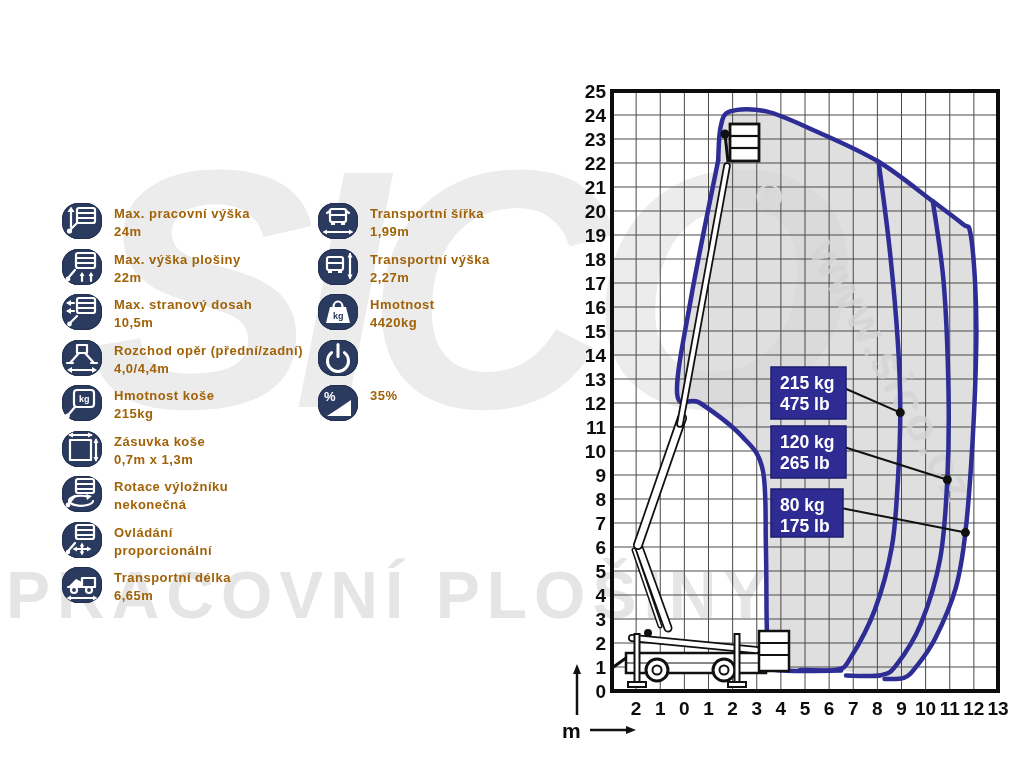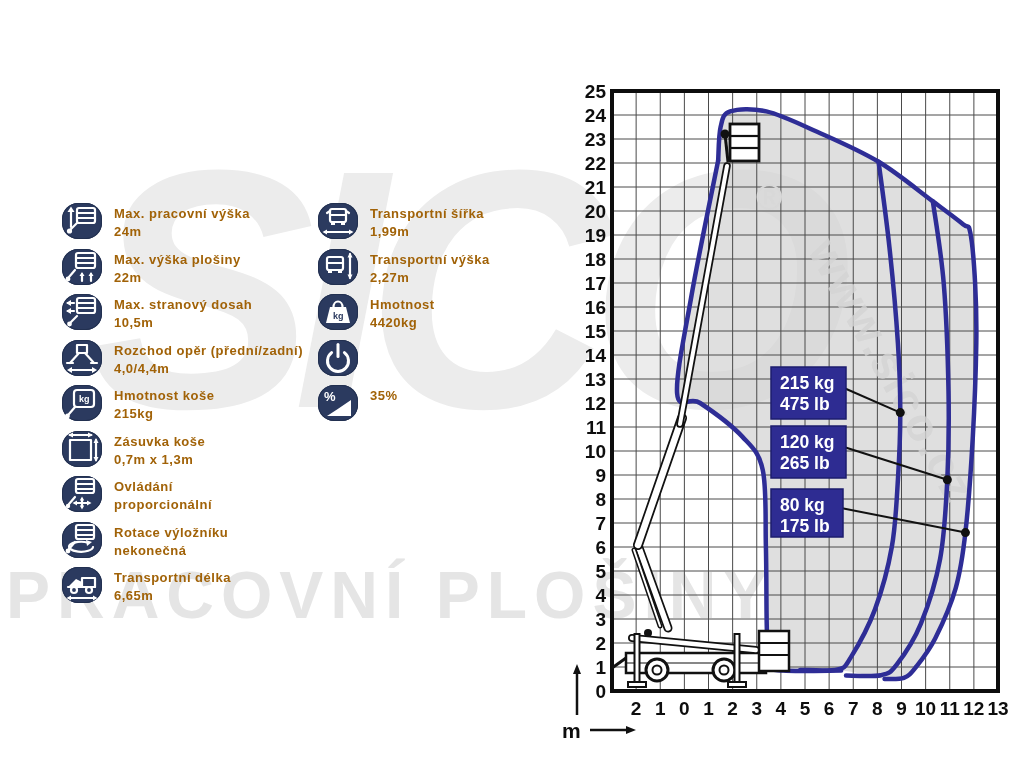--- a/index.html
+++ b/index.html
@@ -149,53 +149,53 @@
             <div class="spec-value">0,7m x 1,3m</div>
           </div>
         </div>
         <div class="spec-row">
           <div class="tile">
             <svg width="40" height="40" viewBox="0 0 40 40">
               <g stroke="#fff" stroke-width="2.2" fill="none" stroke-linecap="round" stroke-linejoin="round">
                 <rect x="14" y="5" width="18" height="14" rx="2"></rect>
                 <line x1="14" y1="10" x2="32" y2="10"></line>
                 <line x1="14" y1="15" x2="32" y2="15"></line>
+                <path d="M31 27 a12 5 0 1 1 -5 -4.3" fill="none"></path>
+                <path d="M24 20 L30 22 L25 26 Z" fill="#fff" stroke="none"></path>
+                <line x1="7" y1="29" x2="13" y2="22"></line>
+                <circle cx="6" cy="31" r="2.4" fill="#fff" stroke="none"></circle>
+              </g>
+            </svg>
+          </div>
+          <div class="spec-text">
+            <div class="spec-label">Rotace výložníku</div>
+            <div class="spec-value">nekonečná</div>
+          </div>
+        </div>
+        <div class="spec-row">
+          <div class="tile">
+            <svg width="40" height="40" viewBox="0 0 40 40">
+              <g stroke="#fff" stroke-width="2.2" fill="none" stroke-linecap="round" stroke-linejoin="round">
+                <rect x="14" y="5" width="18" height="14" rx="2"></rect>
+                <line x1="14" y1="10" x2="32" y2="10"></line>
+                <line x1="14" y1="15" x2="32" y2="15"></line>
                 <line x1="13" y1="29" x2="27" y2="29"></line>
                 <path d="M15 26.5 L10.5 29 L15 31.5 Z" fill="#fff" stroke="none"></path>
                 <path d="M25 26.5 L29.5 29 L25 31.5 Z" fill="#fff" stroke="none"></path>
                 <line x1="20" y1="25" x2="20" y2="33"></line>
                 <path d="M17.8 26.5 L20 22.5 L22.2 26.5 Z" fill="#fff" stroke="none"></path>
                 <path d="M17.8 31.5 L20 35.5 L22.2 31.5 Z" fill="#fff" stroke="none"></path>
                 <line x1="7" y1="30" x2="13" y2="23"></line>
                 <circle cx="6" cy="32" r="2.2" fill="#fff" stroke="none"></circle>
               </g>
             </svg>
           </div>
           <div class="spec-text">
             <div class="spec-label">Ovládání</div>
             <div class="spec-value">proporcionální</div>
-          </div>
-        </div>
-        <div class="spec-row">
-          <div class="tile">
-            <svg width="40" height="40" viewBox="0 0 40 40">
-              <g stroke="#fff" stroke-width="2.2" fill="none" stroke-linecap="round" stroke-linejoin="round">
-                <rect x="14" y="5" width="18" height="14" rx="2"></rect>
-                <line x1="14" y1="10" x2="32" y2="10"></line>
-                <line x1="14" y1="15" x2="32" y2="15"></line>
-                <path d="M31 27 a12 5 0 1 1 -5 -4.3" fill="none"></path>
-                <path d="M24 20 L30 22 L25 26 Z" fill="#fff" stroke="none"></path>
-                <line x1="7" y1="29" x2="13" y2="22"></line>
-                <circle cx="6" cy="31" r="2.4" fill="#fff" stroke="none"></circle>
-              </g>
-            </svg>
-          </div>
-          <div class="spec-text">
-            <div class="spec-label">Rotace výložníku</div>
-            <div class="spec-value">nekonečná</div>
           </div>
         </div>
         <div class="spec-row">
           <div class="tile">
             <svg width="40" height="40" viewBox="0 0 40 40">
               <g stroke="#fff" stroke-width="2.2" fill="none" stroke-linecap="round" stroke-linejoin="round">
                 <path d="M6 22 L14 14 L20 17 L20 22 Z" fill="#fff" stroke="none"></path>
                 <rect x="20" y="13" width="13" height="9"></rect>
                 <line x1="6" y1="22" x2="33" y2="22"></line>
                 <circle cx="12" cy="25" r="3"></circle>

